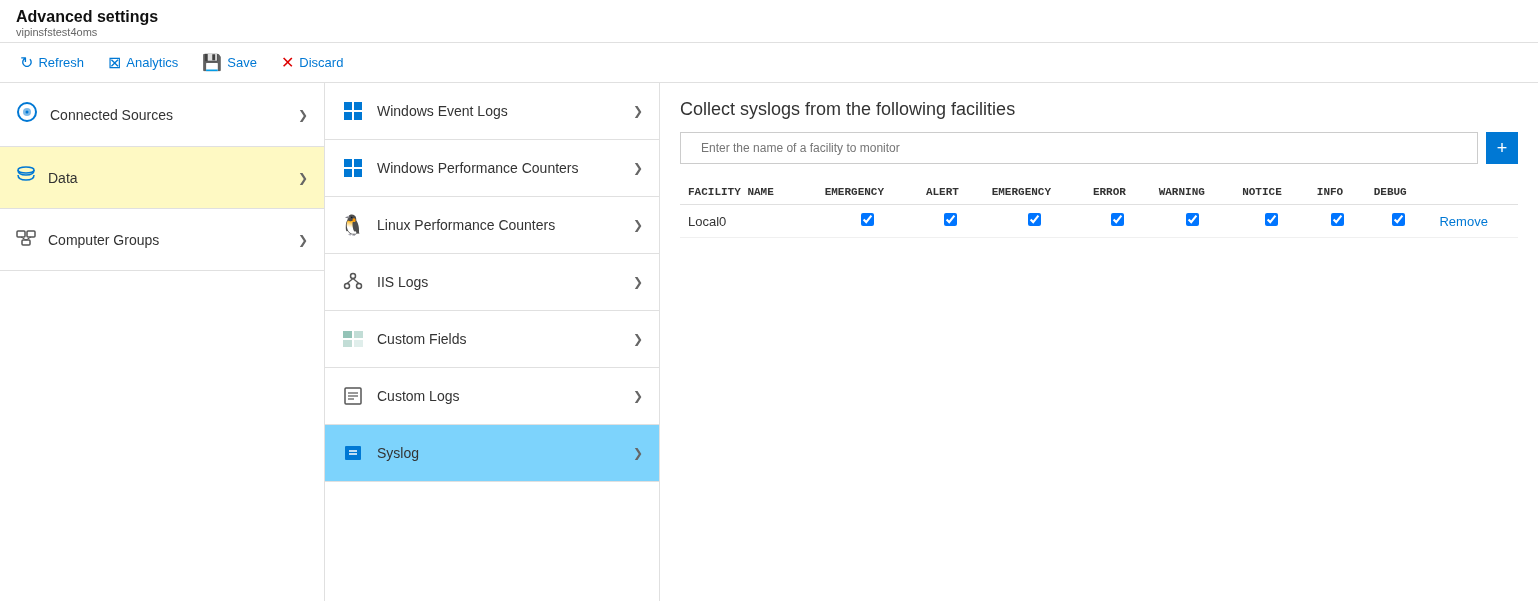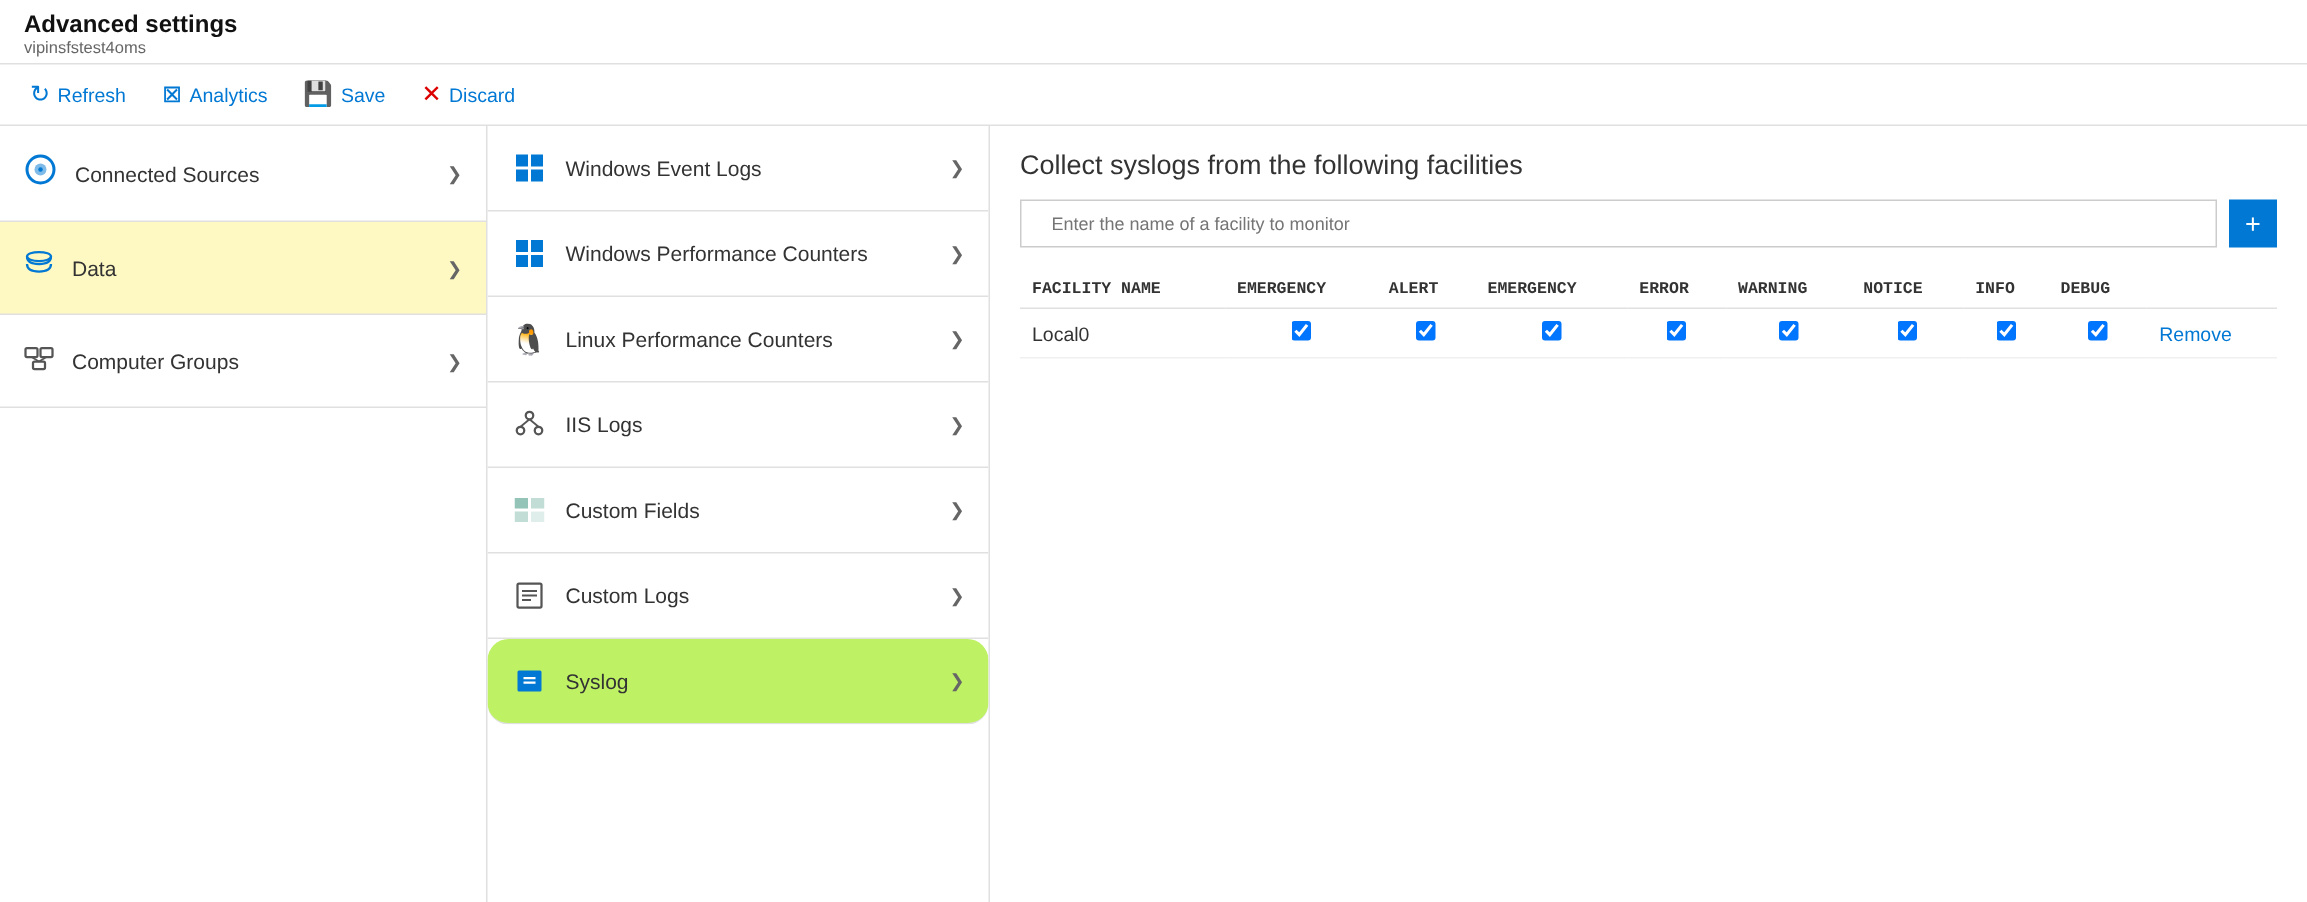--- a/index.html
+++ b/index.html
@@ -44,21 +44,21 @@
       min-width: 335px;
       border-right: 1px solid #e0e0e0;
       overflow-y: auto;
     }
     .menu-item {
       display: flex; align-items: center; justify-content: space-between;
       padding: 16px 16px;
       border-bottom: 1px solid #e0e0e0;
       cursor: pointer;
     }
-    .menu-item.active { background: #bef264; border-radius: 14px; }
+    .menu-item.active { background: #7dd3fc; }
     .menu-item-left { display: flex; align-items: center; gap: 12px; }
     .menu-item-icon { width: 24px; height: 24px; display: flex; align-items: center; justify-content: center; }
     .menu-item-label { font-size: 14px; }
     .menu-chevron { color: #666; font-size: 12px; }
 
     
     .win-icon { display: grid; grid-template-columns: 1fr 1fr; gap: 2px; width: 18px; height: 18px; }
     .win-icon span { background: #0078d4; display: block; }
 
     

